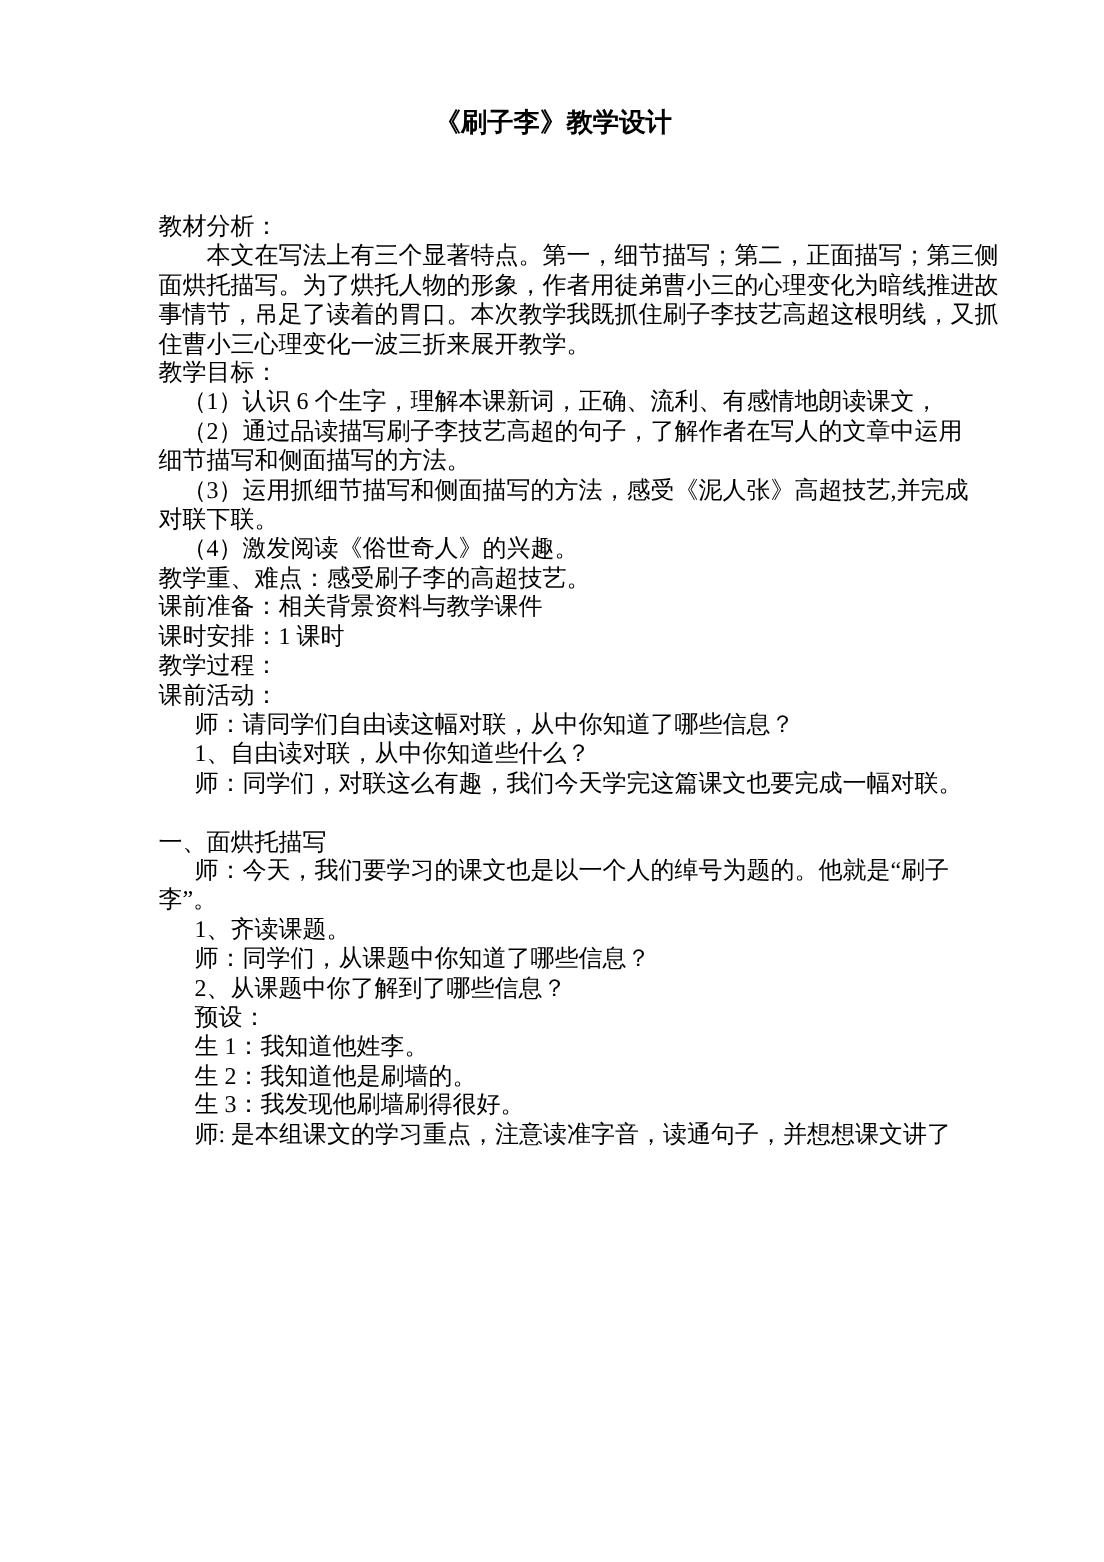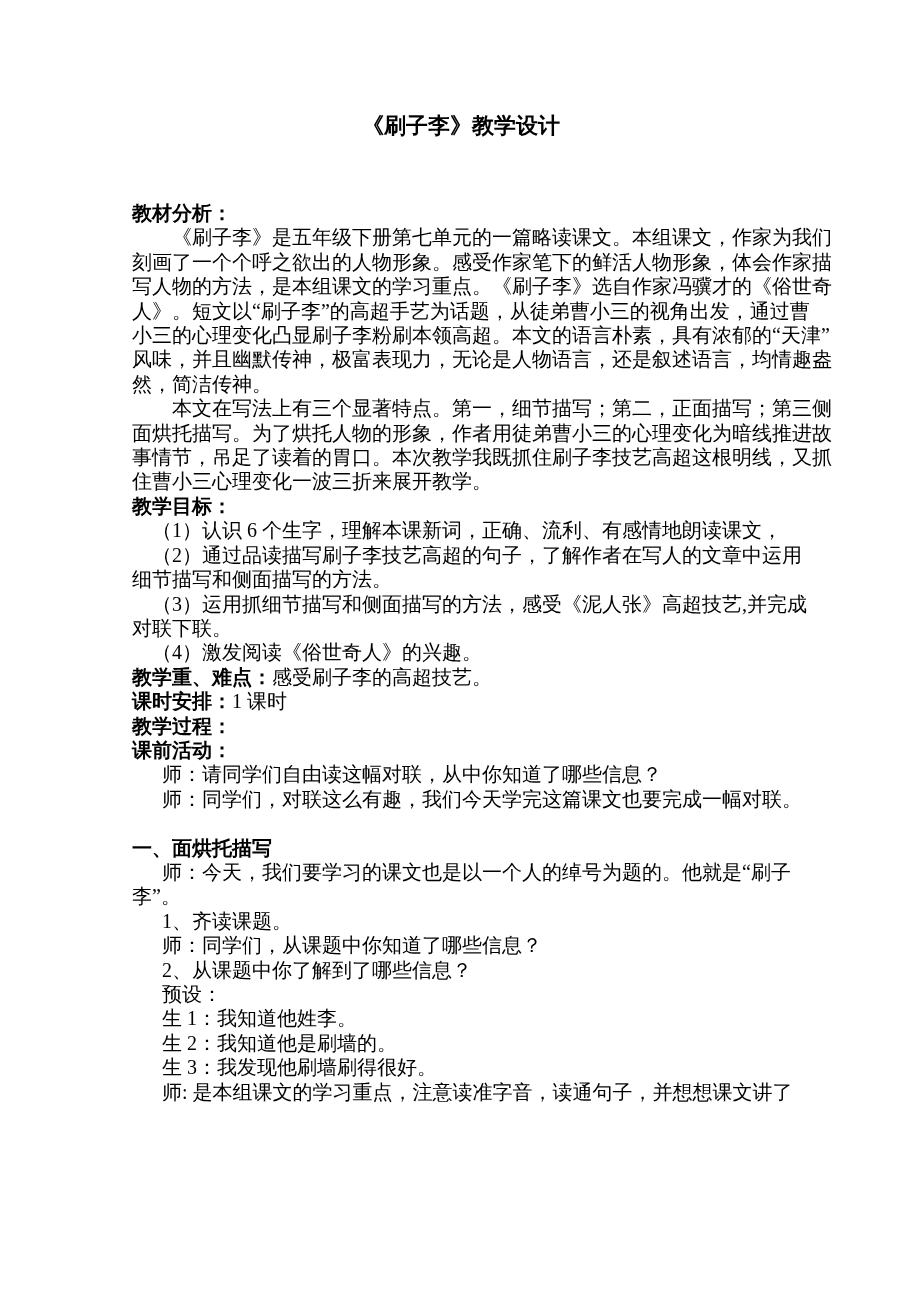--- a/index.html
+++ b/index.html
@@ -7,78 +7,73 @@
   .page {
     position: relative;
     width: 920px;
     height: 1302px;
     background: #ffffff;
     overflow: hidden;
     font-family: "Liberation Serif", "DejaVu Serif", serif;
     color: #000000;
   }
   .content {
-    padding-top: 112px;
+    padding-top: 88px;
     padding-left: 132px;
   }
   .title {
     width: 658px;
     text-align: center;
     font-size: 22px;
     line-height: 28px;
     font-weight: bold;
   }
   .title-spacer { height: 61px; }
   .para, .line {
     font-size: 20px;
     line-height: 24.4px;
     white-space: pre-line;
   }
-  .bold { font-weight: bold; }
+  .bold { font-weight: normal; }
   .indent2 { text-indent: 2em; }
   .indent1 { text-indent: 1em; }
   .indent15 { text-indent: 1.5em; }
   .gap-before { margin-top: 24.4px; }
 </style>
 </head>
 <body>
 
 <div class="page">
   <div class="content">
 
     <div class="title">《刷子李》教学设计</div>
     <div class="title-spacer"></div>
 
     <div class="para bold">教材分析：</div>
-    <div class="para indent2">《刷子李》是五年级下册第七单元的一篇略读课文。本组课文，作家为我们
-刻画了一个个呼之欲出的人物形象。感受作家笔下的鲜活人物形象，体会作家描
-写人物的方法，是本组课文的学习重点。《刷子李》选自作家冯骥才的《俗世奇
-人》。短文以“刷子李”的高超手艺为话题，从徒弟曹小三的视角出发，通过曹
-小三的心理变化凸显刷子李粉刷本领高超。本文的语言朴素，具有浓郁的“天津”
-风味，并且幽默传神，极富表现力，无论是人物语言，还是叙述语言，均情趣盎
-然，简洁传神。</div>
     <div class="para indent2">本文在写法上有三个显著特点。第一，细节描写；第二，正面描写；第三侧
 面烘托描写。为了烘托人物的形象，作者用徒弟曹小三的心理变化为暗线推进故
 事情节，吊足了读着的胃口。本次教学我既抓住刷子李技艺高超这根明线，又抓
 住曹小三心理变化一波三折来展开教学。</div>
 
     <div class="para bold">教学目标：</div>
     <div class="para indent1">（1）认识 6 个生字，理解本课新词，正确、流利、有感情地朗读课文，</div>
     <div class="para indent1">（2）通过品读描写刷子李技艺高超的句子，了解作者在写人的文章中运用
 细节描写和侧面描写的方法。</div>
     <div class="para indent1">（3）运用抓细节描写和侧面描写的方法，感受《泥人张》高超技艺,并完成
 对联下联。</div>
     <div class="para indent1">（4）激发阅读《俗世奇人》的兴趣。</div>
 
     <div class="line"><span class="bold">教学重、难点：</span><span>感受刷子李的高超技艺。</span></div>
+    <div class="line"><span class="bold">课前准备：</span><span>相关背景资料与教学课件</span></div>
     <div class="line"><span class="bold">课时安排：</span><span>1 课时</span></div>
     <div class="para bold">教学过程：</div>
     <div class="para bold">课前活动：</div>
 
     <div class="para indent15">师：请同学们自由读这幅对联，从中你知道了哪些信息？</div>
+    <div class="para indent15">1、自由读对联，从中你知道些什么？</div>
     <div class="para indent15">师：同学们，对联这么有趣，我们今天学完这篇课文也要完成一幅对联。</div>
 
     <div class="para bold gap-before">一、面烘托描写</div>
     <div class="para indent15">师：今天，我们要学习的课文也是以一个人的绰号为题的。他就是“刷子
 李”。</div>
     <div class="para indent15">1、齐读课题。</div>
     <div class="para indent15">师：同学们，从课题中你知道了哪些信息？</div>
     <div class="para indent15">2、从课题中你了解到了哪些信息？</div>
     <div class="para indent15">预设：</div>
     <div class="para indent15">生 1：我知道他姓李。</div>

